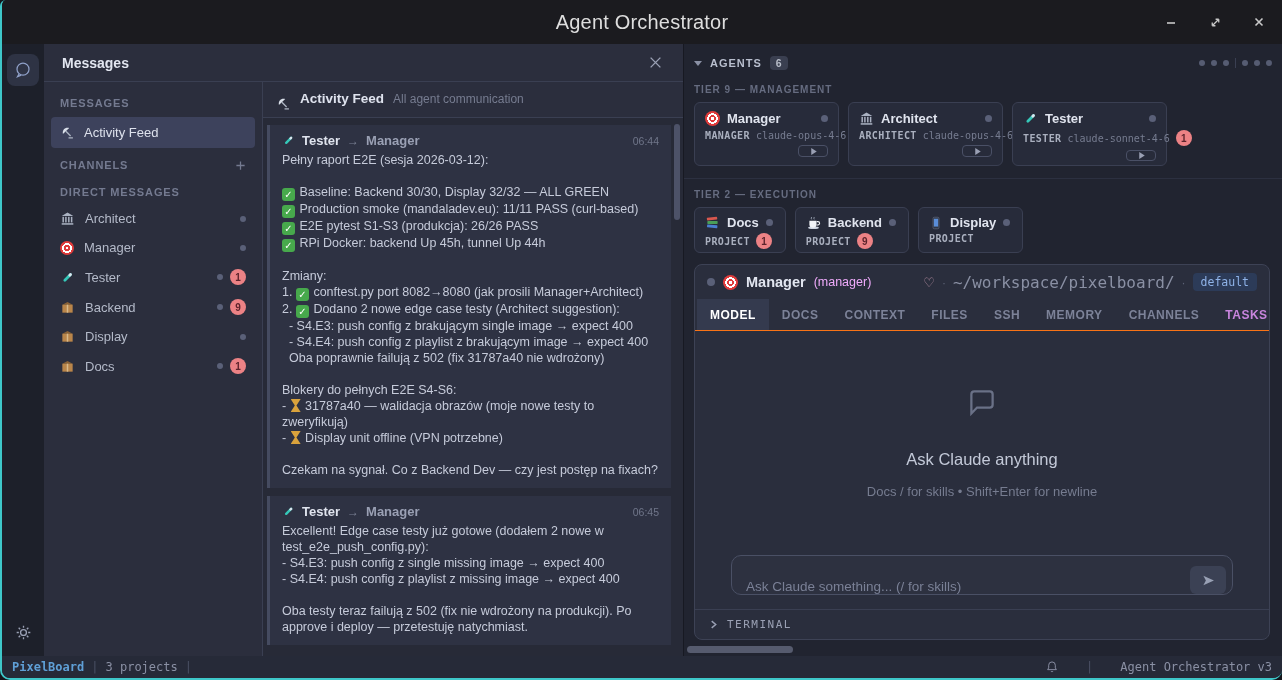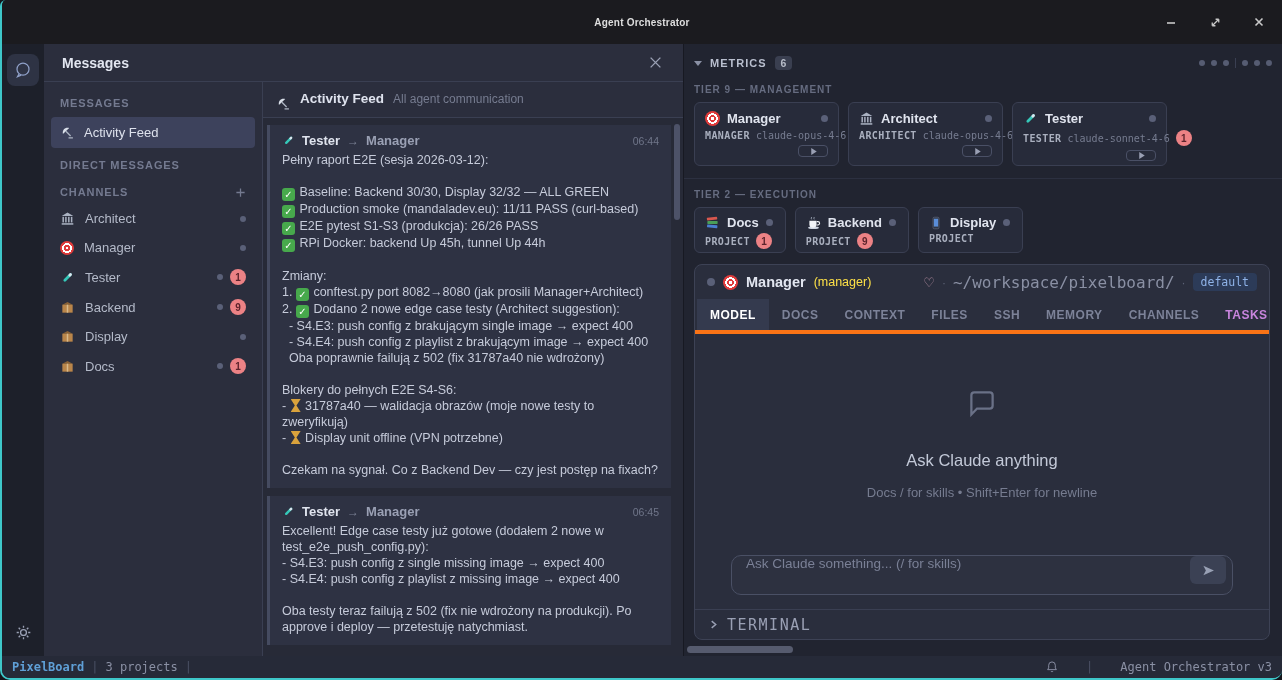--- a/index.html
+++ b/index.html
@@ -13,21 +13,21 @@
     background: #20232e;
     border-left: 2px solid #3ec7c9; border-bottom: 2px solid #3ec7c9;
     border-radius: 6px 0 10px 10px; overflow: hidden;
   }
 
   
   .titlebar {
     position: relative; height: 44px; flex: none; background: #1b1b1f;
     display: flex; align-items: center; justify-content: center;
   }
-  .titlebar .title { font-size: 10px; font-weight: bold; color: #dedede; letter-spacing: .2px; }
+  .titlebar .title { font-size: 20px; font-weight: normal; color: #dedede; letter-spacing: .2px; }
   .win-controls { position: absolute; right: 14px; top: 0; height: 44px; display: flex; align-items: center; gap: 26px; }
   .win-btn { width: 18px; height: 18px; display: flex; align-items: center; justify-content: center; cursor: default; }
   .win-btn svg { display: block; }
 
   
   .main { flex: 1; display: flex; min-height: 0; }
 
   
   .rail { width: 42px; flex: none; background: #1d202a; display: flex; flex-direction: column; align-items: center; padding: 10px 0; }
   .rail-btn { width: 32px; height: 32px; border-radius: 8px; background: #2e3344; display: flex; align-items: center; justify-content: center; }
@@ -104,45 +104,45 @@
   .card-role { font-size: 10px; font-weight: bold; letter-spacing: .4px; color: #aab0bf; }
   .card-model { font-size: 10px; color: #767c90; }
   .card-play { margin-top: auto; align-self: flex-end; width: 30px; height: 17px; border: 1px solid #4a5066; border-radius: 4px; display: flex; align-items: center; justify-content: center; }
   .card.t2 { height: 46px; padding: 7px 12px 7px 10px; gap: 3px; }
   .right-divider { margin: 12px -10px 0; border-top: 1px solid #2c3040; }
 
   
   .detail { flex: 1; min-height: 0; margin: 11px 2px 0 0; background: #2a2e3d; border: 1px solid #3d4255; border-radius: 8px; display: flex; flex-direction: column; overflow: hidden; }
   .detail-hdr { height: 34px; flex: none; display: flex; align-items: center; gap: 8px; padding: 0 12px; }
   .detail-name { font-size: 14.5px; font-weight: bold; color: #e2e6f0; }
-  .detail-paren { font-size: 12.5px; color: #fde047; }
+  .detail-paren { font-size: 12.5px; color: #f0abfc; }
   .detail-right { margin-left: auto; display: flex; align-items: center; gap: 7px; }
   .detail-heart { font-size: 13px; color: #b08a9e; }
   .dot-sep::before { content: "·"; color: #5c6276; font-size: 12px; }
   .detail-path { font-size: 16px; color: #8a90a4; }
   .env-badge { background: #2c3b58; color: #8fb3e8; font-size: 11.5px; padding: 2px 8px; border-radius: 4px; }
 
-  .tabs { flex: none; display: flex; align-items: stretch; padding: 0 2px; border-bottom: 4px solid #f97316; }
+  .tabs { flex: none; display: flex; align-items: stretch; padding: 0 2px; border-bottom: 1px solid #f97316; }
   .tab { padding: 9px 13px 8px; font-size: 12px; font-weight: bold; letter-spacing: .5px; color: #7c8298; }
   .tab.active { background: #343a4e; color: #ffffff; }
   .tab.accent { color: #c784dc; }
 
   .detail-body { flex: 1; min-height: 0; display: flex; flex-direction: column; align-items: center; justify-content: center; }
   .empty-icon { margin-bottom: 26px; }
   .empty-title { font-size: 16.5px; color: #c3c9d8; margin-bottom: 15px; }
   .empty-hint { font-size: 13px; color: #767c90; }
 
   .input-wrap { flex: none; padding: 2px 36px 14px 36px; }
-  .ask-box { height: 40px; background: #2d3140; border: 1.5px solid #4a5065; border-radius: 10px; display: flex; align-items: flex-start; padding: 0 6px 0 14px; }
+  .ask-box { height: 40px; background: #2d3140; border: 1.5px solid #4a5065; border-radius: 10px; display: flex; align-items: flex-end; padding: 0 6px 0 14px; }
   .ask-box input { flex: 1; background: transparent; border: none; outline: none; color: #c6cbda; font-size: 13.5px; font-family: "Liberation Sans", sans-serif; }
   .ask-box input::placeholder { color: #7a8096; }
   .send-btn { width: 36px; height: 28px; background: #3b4154; border-radius: 6px; display: flex; align-items: center; justify-content: center; flex: none; }
 
   .terminal-row { flex: none; height: 30px; border-top: 1px solid #3a3f52; display: flex; align-items: center; gap: 9px; padding: 0 14px; }
-  .terminal-label { font-size: 15px; letter-spacing: 1.5px; color: #9aa0b4; font-family: "DejaVu Sans Mono", monospace; }
+  .terminal-label { font-size: 11px; letter-spacing: 1.5px; color: #9aa0b4; font-family: "DejaVu Sans Mono", monospace; }
 
   .hscroll { flex: none; height: 9px; margin: 5px 0 2px -10px; position: relative; }
   .hscroll-thumb { position: absolute; left: 3px; top: 1px; width: 106px; height: 7px; border-radius: 4px; background: #565b6e; }
 
   
   .statusbar { height: 22px; flex: none; background: #262a38; display: flex; align-items: center; padding: 0 10px; font-family: "DejaVu Sans Mono", monospace; font-size: 12px; color: #8a90a4; }
   .sb-app { font-weight: bold; color: #5f9fd6; }
   .pipe::before { content: "|"; color: #4a5064; padding: 0 7px; }
   .sb-right { margin-left: auto; display: flex; align-items: center; gap: 20px; }
 
@@ -214,29 +214,29 @@
             <span class="icon">
               <svg width="14" height="14" viewBox="0 0 16 16">
                   <path d="M2.2 9.2 C1.2 4.4 4.6 1.2 9.4 2.3 L2.2 9.2 Z" fill="#d9dfe9"></path>
                   <line x1="5.6" y1="6" x2="11" y2="11.4" stroke="#aeb6c4" stroke-width="1.5"></line>
                   <path d="M8.6 13.6 h5" stroke="#aeb6c4" stroke-width="1.5"></path>
                 </svg>
             </span>
             <span>Activity Feed</span>
           </div>
           <div class="sb-section">
-            <span>DIRECT MESSAGES</span>
-          </div>
-          <div class="sb-section">
             <span>CHANNELS</span>
             <span class="sb-plus">
               <svg width="11" height="11" viewBox="0 0 12 12" stroke="#747a90" stroke-width="1.4">
                   <path d="M6 1.5 V10.5 M1.5 6 H10.5"></path>
                 </svg>
             </span>
+          </div>
+          <div class="sb-section">
+            <span>DIRECT MESSAGES</span>
           </div>
 
           <div class="dm-row">
             <span class="icon">
               <svg width="15" height="15" viewBox="0 0 16 16" fill="#aab2c2">
                   <path d="M1.8 5.4 L8 1.6 L14.2 5.4 Z"></path>
                   <rect x="2.6" y="6.2" width="1.6" height="6"></rect>
                   <rect x="5.5" y="6.2" width="1.6" height="6"></rect>
                   <rect x="8.6" y="6.2" width="1.6" height="6"></rect>
                   <rect x="11.6" y="6.2" width="1.6" height="6"></rect>
@@ -389,21 +389,21 @@
           <div class="feed-vscroll"></div>
         </div>
 
       </div>
     </div>
 
     <div class="right">
 
       <div class="agents-hdr">
         <span class="tri-down"></span>
-        <span class="agents-label">METRICS</span>
+        <span class="agents-label">AGENTS</span>
         <span class="count-badge">6</span>
         <span class="hdr-dots">
           <span class="hdr-dot"></span>
             <span class="hdr-dot"></span>
             <span class="hdr-dot"></span>
           <span class="hdr-sep"></span>
           <span class="hdr-dot"></span>
             <span class="hdr-dot"></span>
             <span class="hdr-dot"></span>
         </span>

